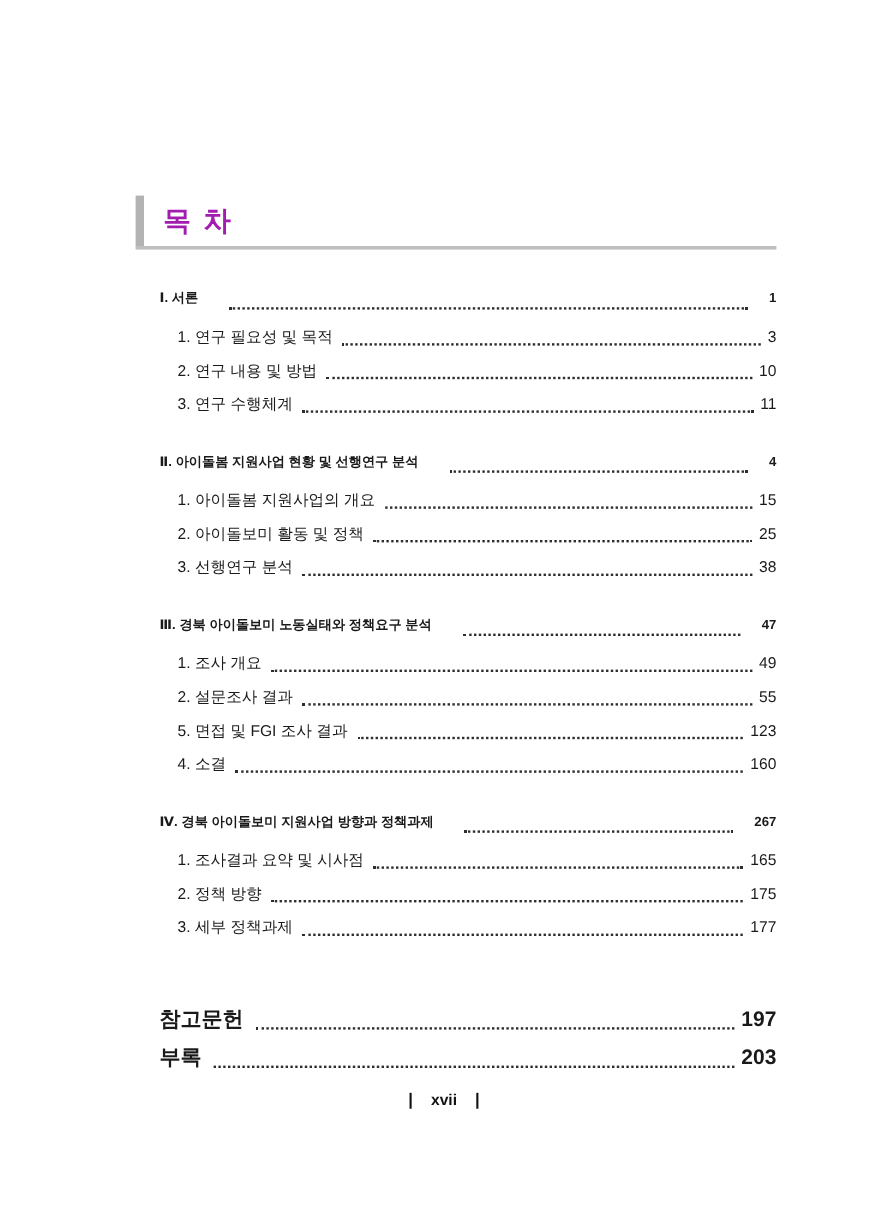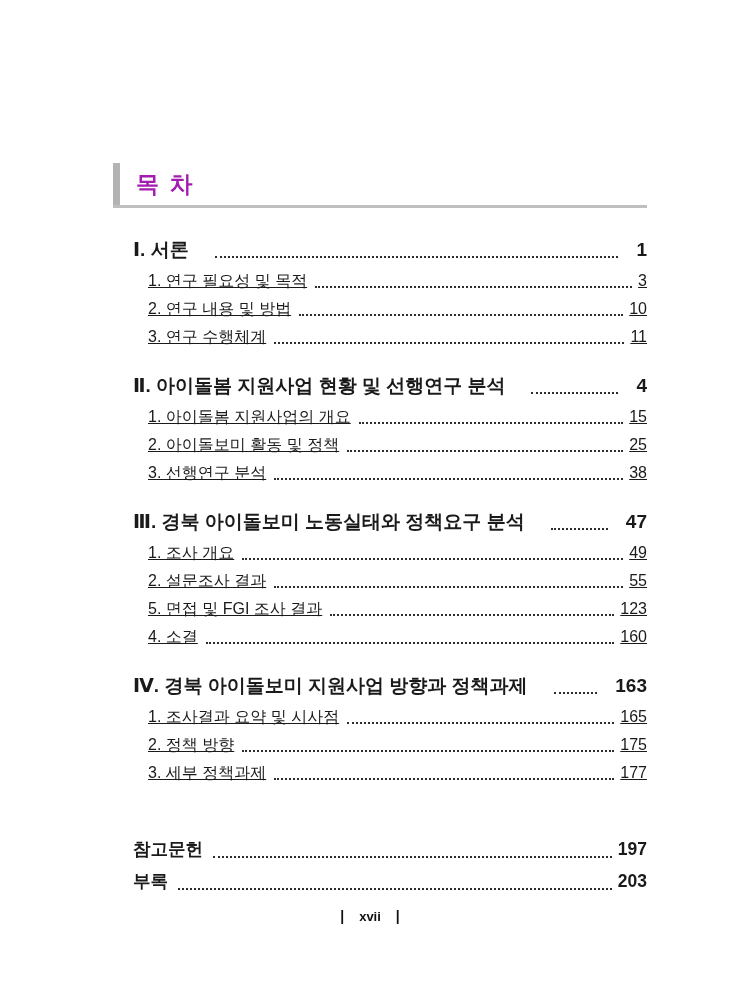--- a/index.html
+++ b/index.html
@@ -47,33 +47,32 @@
   }
   
   .toc-group {
     margin-bottom: 19px;
   }
   .toc-row {
     display: flex;
     align-items: flex-end;
   }
   .toc-heading {
-    font-size: 19px;
+    font-size: 11px;
     font-weight: bold;
     line-height: 31px;
     padding-left: 20px;
     margin-bottom: 2px;
     gap: 12px;
   }
   .toc-heading .leader { margin-left: 14px; }
   .toc-item {
-    font-size: 16px;
+    font-size: 13px;
     line-height: 28px;
     padding-left: 35px;
-    text-decoration: underline;
   }
   .label {
     white-space: nowrap;
   }
   .leader {
     flex: 1 1 auto;
     border-bottom: 2px dotted #2e2e2e;
     margin: 0 6px 7px 8px;
     min-width: 12px;
   }
@@ -192,21 +191,21 @@
       <span class="label">4. 소결</span>
       <span class="leader"></span>
       <span class="pagenum">160</span>
     </div>
   </div>
 
   <div class="toc-group">
     <div class="toc-row toc-heading">
       <span class="label">Ⅳ. 경북 아이돌보미 지원사업 방향과 정책과제</span>
       <span class="leader"></span>
-      <span class="pagenum">163</span>
+      <span class="pagenum">267</span>
     </div>
     <div class="toc-row toc-item">
       <span class="label">1. 조사결과 요약 및 시사점</span>
       <span class="leader"></span>
       <span class="pagenum">165</span>
     </div>
     <div class="toc-row toc-item">
       <span class="label">2. 정책 방향</span>
       <span class="leader"></span>
       <span class="pagenum">175</span>

